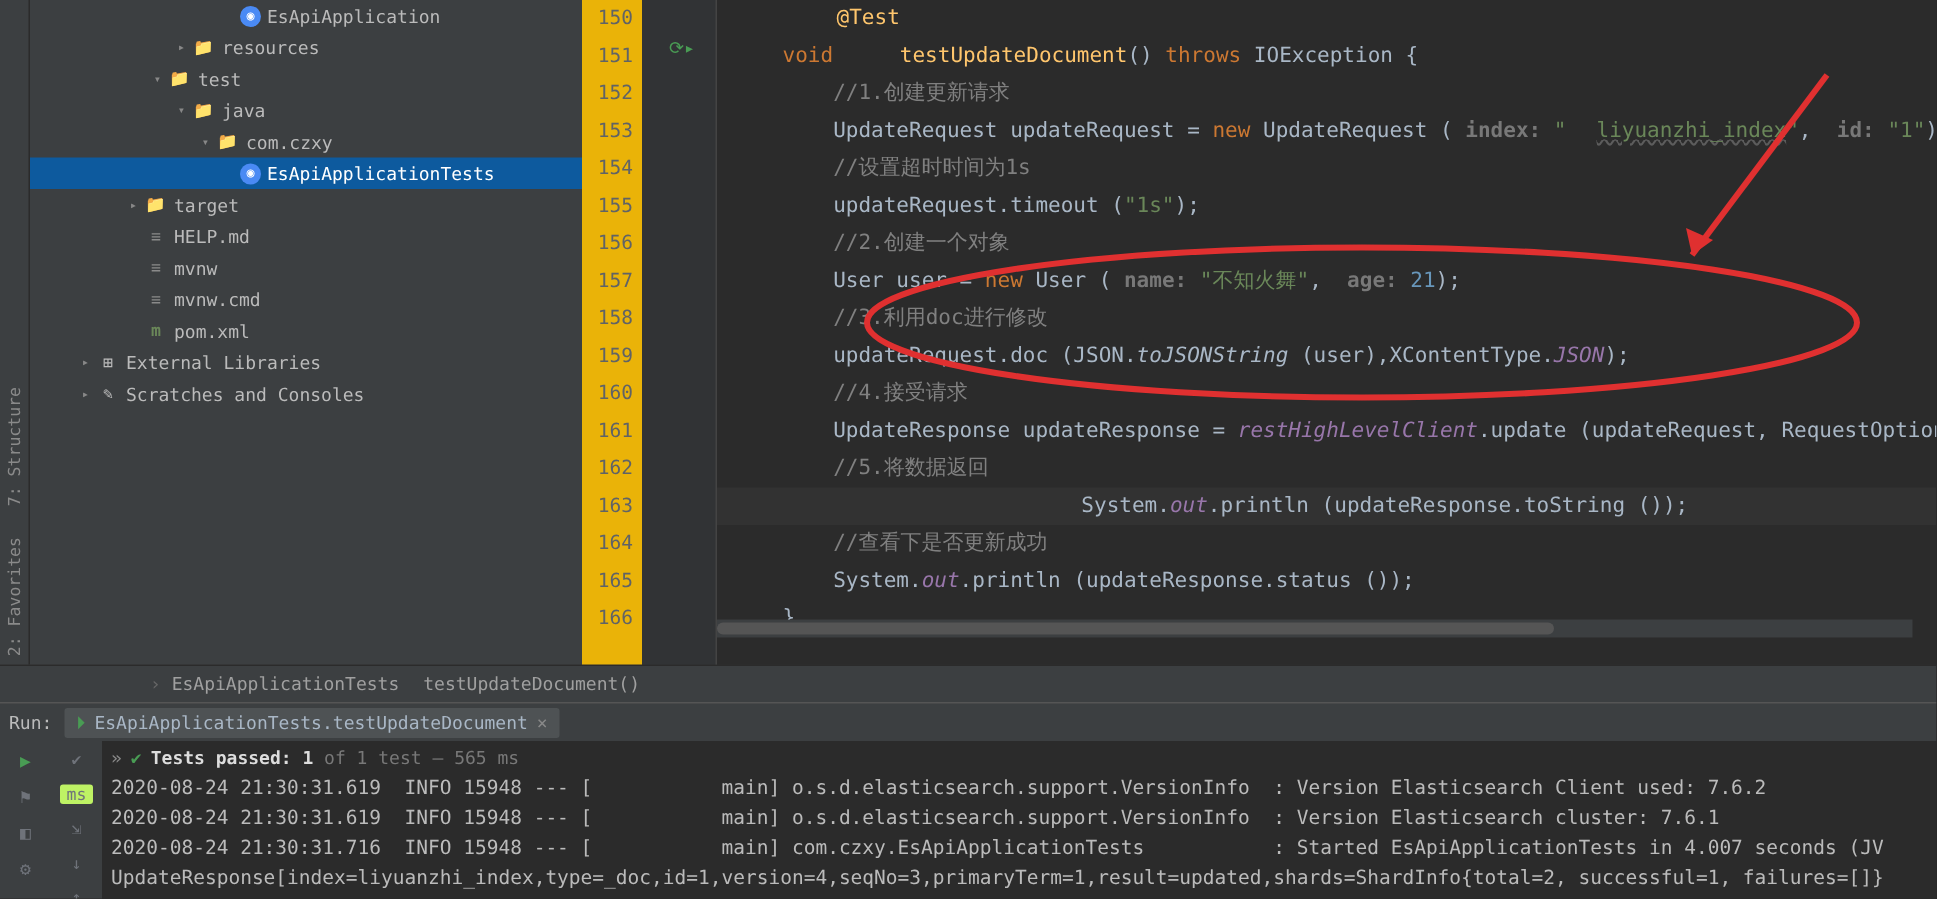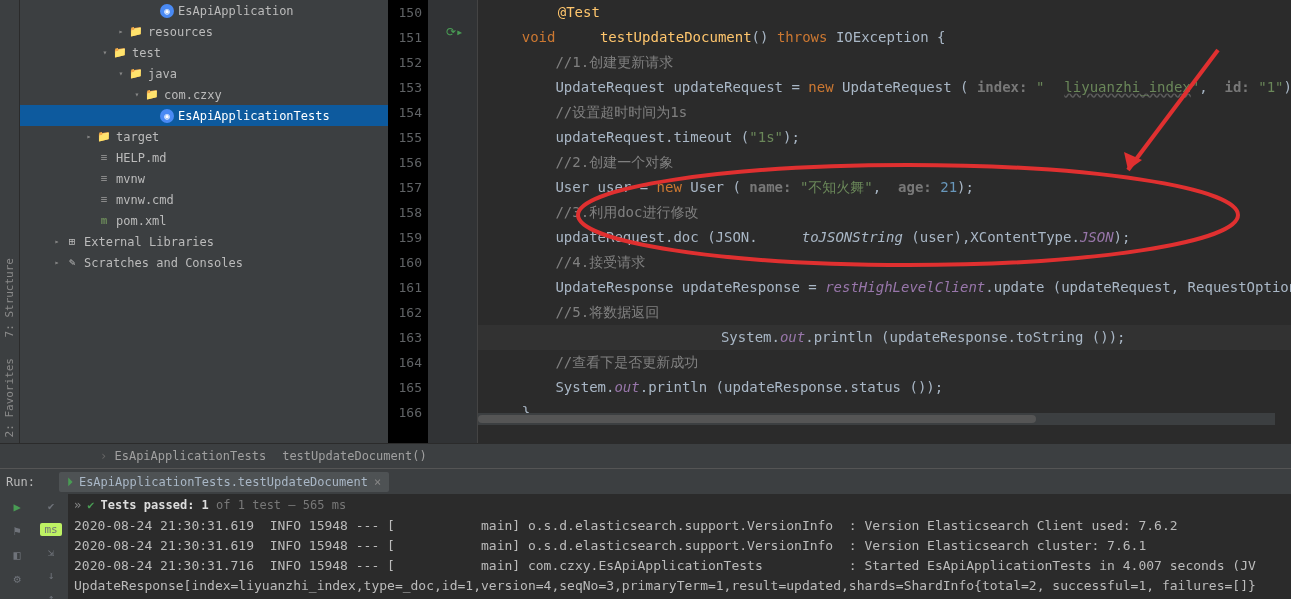--- a/index.html
+++ b/index.html
@@ -10,38 +10,38 @@
 .tree { width:368px; background:#3c3f41; overflow:auto; font-size:12px; color:#bbbbbb; }
 .tree-row { display:flex; align-items:center; height:21px; cursor:pointer; white-space:nowrap; }
 .tree-row.sel { background:#0d5a9e; color:#fff; }
 .arrow { width:14px; text-align:center; color:#888; font-size:8px; }
 .arrow.e { visibility:hidden; }
 .ikon { width:16px; height:16px; margin-right:4px; display:inline-flex; align-items:center; justify-content:center; font-size:11px; }
 .i-dir { color:#a9b7c6; }
 .i-java { background:#4a8af4; color:#fff; border-radius:8px; width:14px; height:14px; font-size:9px; }
 .i-file { color:#8a8a8a; }
 .i-m { color:#6a8759; font-weight:bold; }
-.gutter { width:40px; background:#000000; color:#606366; text-align:right; padding-right:6px; font-family:Consolas,monospace; font-size:13px; line-height:25px; }
+.gutter { width:40px; background:#eab308; color:#606366; text-align:right; padding-right:6px; font-family:Consolas,monospace; font-size:13px; line-height:25px; }
 .gutter-extra { width:50px; background:#313335; border-right:1px solid #444; position:relative; }
 .run-ind { position:absolute; left:18px; top:25px; color:#499c54; font-size:12px; }
 .editor { flex:1; background:#2b2b2b; font-family:Consolas,"Microsoft YaHei",monospace; font-size:14px; line-height:25px; position:relative; overflow:hidden; }
 .editor .line { white-space:pre; padding-left:10px; height:25px; }
 .editor .cur { background:#323232;text-align:center; }
 .kw { color:#cc7832; }
 .str { color:#6a8759; }
 .cmt { color:#808080; }
 .fn { color:#ffc66d;margin-left:36px; }
 .num { color:#6897bb; }
 .fld { color:#9876aa; font-style:italic; }
 .param { color:#787878;font-weight:bold; }
-.ital { font-style:italic;margin-left:44px; }
+.ital { font-style:italic; }
 .ul { text-decoration:underline wavy #5c5c5c;margin-left:20px; }
 .breadcrumb { height:25px; background:#3c3f41; padding-left:100px; display:flex; align-items:center; gap:16px; color:#a0a0a0; font-size:12px; border-top:1px solid #2b2b2b; }
 .breadcrumb span:nth-child(2)::before { content:"› "; color:#666; }
-.run-bar { height:26px; background:#3c3f41; display:flex; align-items:center; border-top:1px solid #555; padding-left:6px; gap:24px; }
+.run-bar { height:26px; background:#3c3f41; display:flex; align-items:center; border-top:1px solid #555; padding-left:6px; gap:8px; }
 .run-bar .lbl { color:#bbb; }
 .tab { background:#4e5254; padding:3px 8px; border-radius:2px; display:flex; align-items:center; gap:6px; font-size:12px; }
 .tab .x { color:#888; cursor:pointer; }
 .result { display:flex; height:130px; background:#2b2b2b; }
 .res-tools { width:68px; background:#3c3f41; display:flex; }
 .res-col1 { width:34px; display:flex; flex-direction:column; align-items:center; padding-top:6px; gap:10px; }
 .res-col1 span { color:#6f737a; cursor:pointer; }
 .res-col1 .play { color:#499c54; }
 .res-col2 { width:34px; display:flex; flex-direction:column; align-items:center; padding-top:6px; gap:10px; }
 .res-col2 span { font-size:11px; color:#6f737a; }

